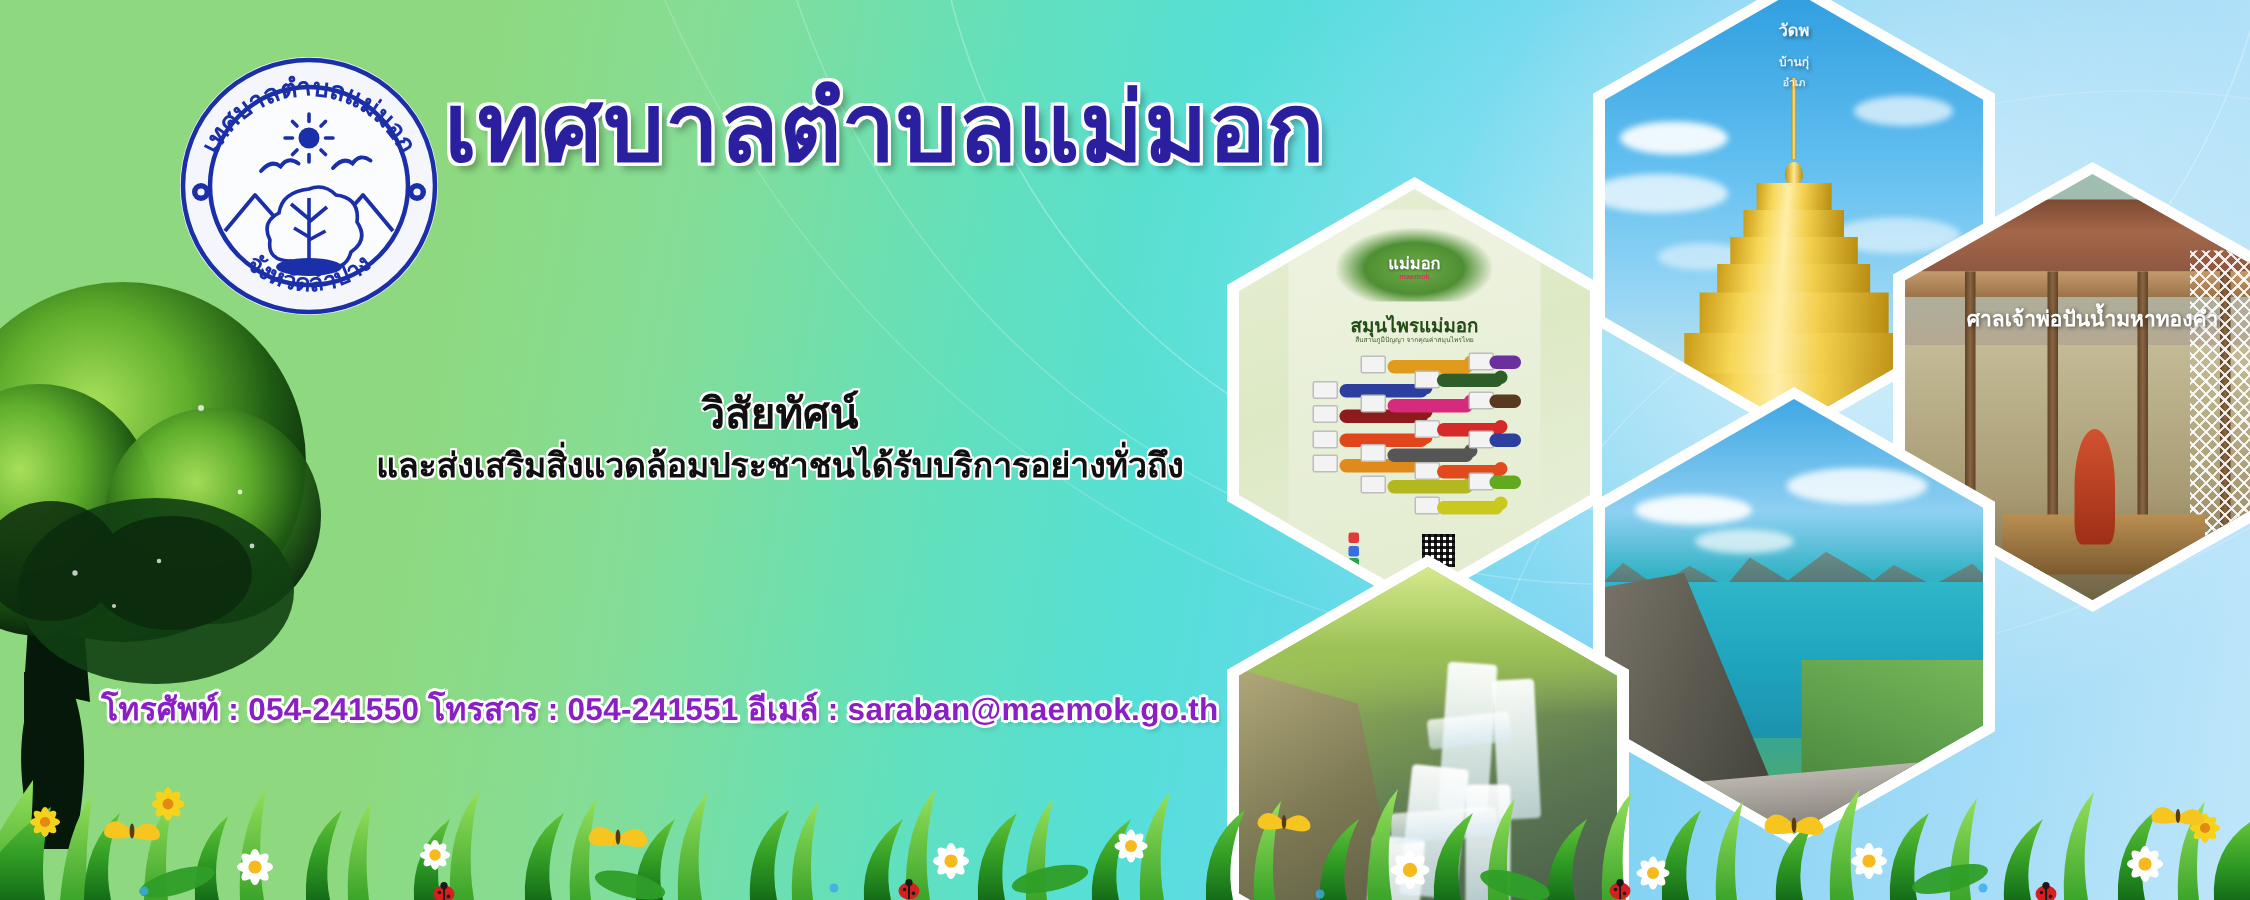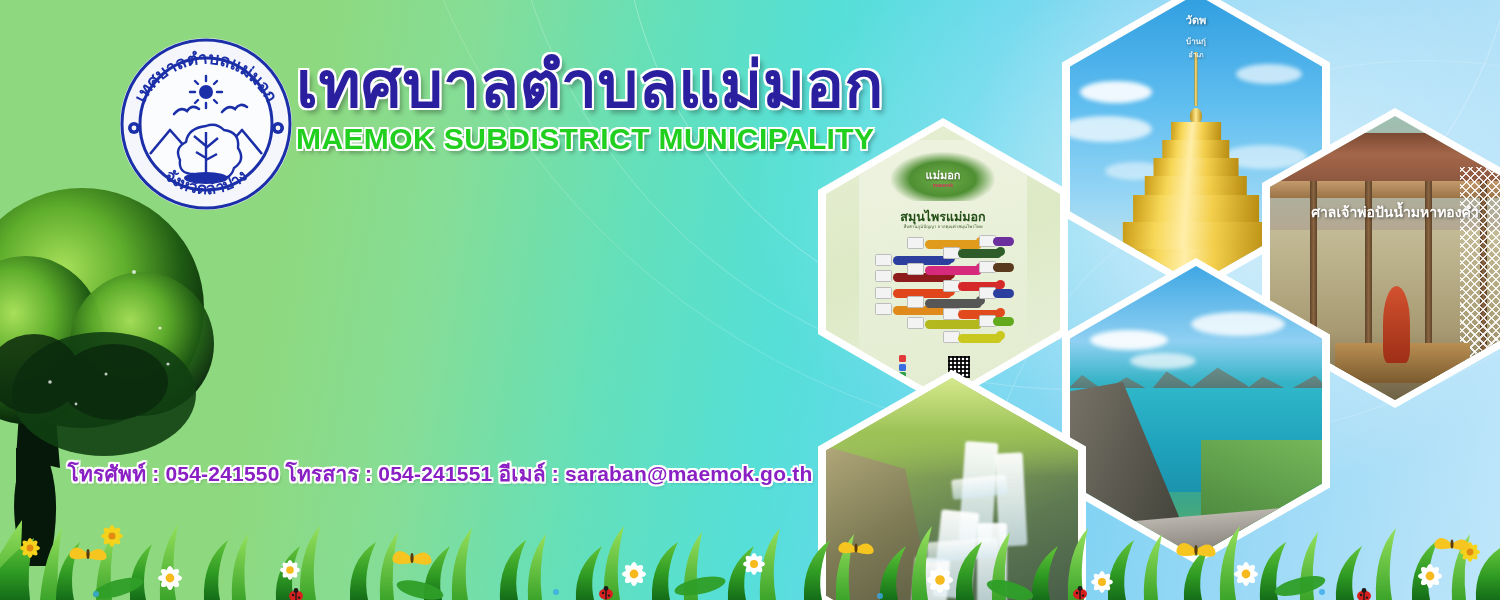--- a/index.html
+++ b/index.html
@@ -270,24 +270,25 @@
     <text font-size="17" font-weight="bold" fill="#1b2fa8" font-family="'Liberation Sans',sans-serif">
       <textPath href="#arcTop" startOffset="50%" text-anchor="middle">เทศบาลตำบลแม่มอก</textPath>
     </text>
     <text font-size="16" font-weight="bold" fill="#1b2fa8" font-family="'Liberation Sans',sans-serif">
       <textPath href="#arcBot" startOffset="50%" text-anchor="middle">จังหวัดลำปาง</textPath>
     </text>
   </svg>
 
   <div id="title-block">
     <div class="thai-title">เทศบาลตำบลแม่มอก</div>
-    <div class="eng-title">MAEMOK SUBDISTRICT MUNICIPALITY</div>
   </div>
 
   <div id="vision">
+    <div class="vision-head">วิสัยทัศน์</div>
+    <div class="vision-line">และส่งเสริมสิ่งแวดล้อมประชาชนได้รับบริการอย่างทั่วถึง</div>
   </div>
 
   <div id="contact">
     <div class="contact-line">โทรศัพท์ : 054-241550  โทรสาร : 054-241551 อีเมล์ : saraban@maemok.go.th</div>
   </div>
 
   <div class="hex hex-frame" id="hex-herb">
     <div class="hex-inner">
       <div class="poster">
         <div class="poster-logo">

